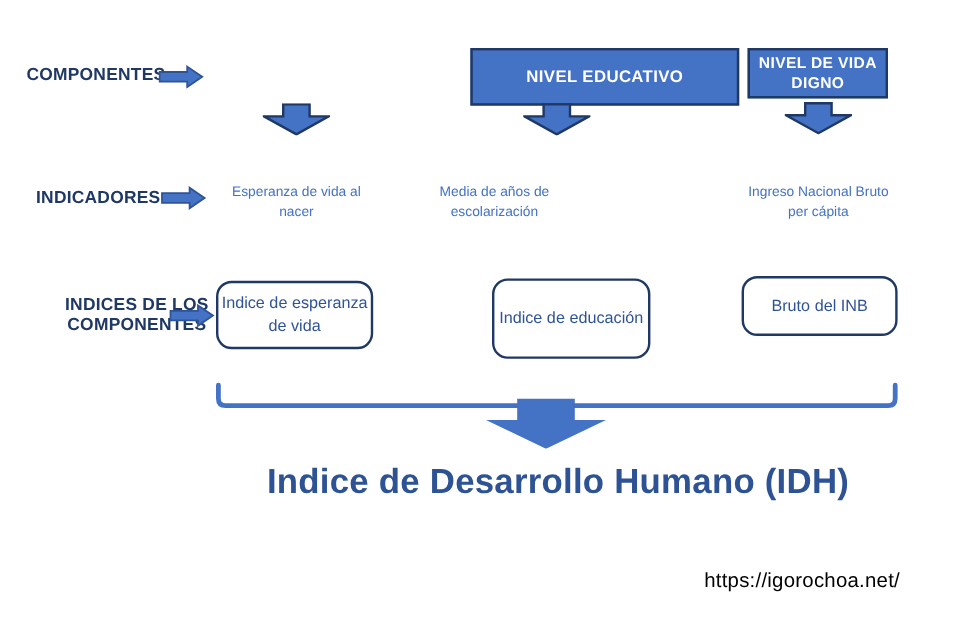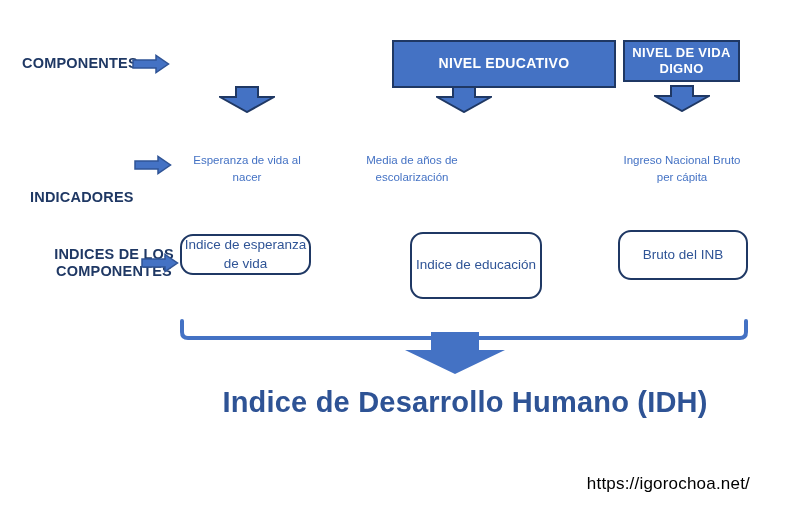--- a/index.html
+++ b/index.html
@@ -5,21 +5,21 @@
   html,body{margin:0;padding:0;background:#fff;}
   .canvas{
     position:relative;width:800px;height:522px;background:#ffffff;overflow:hidden;
     font-family:"Liberation Sans",sans-serif;
   }
   .row-label{
     position:absolute;color:#1F3864;font-weight:bold;font-size:14.5px;
     letter-spacing:.2px;line-height:1.15;
   }
   .lbl-componentes{left:22px;top:55px;width:106px;text-align:right;}
-  .lbl-indicadores{left:30px;top:157px;width:102px;text-align:right;margin-top:32px;}
+  .lbl-indicadores{left:30px;top:157px;width:102px;text-align:right;}
   .lbl-indices{left:14px;top:246px;width:124px;text-align:center;margin-left:38px;}
   .rarrow{position:absolute;width:38px;height:20px;}
   .ra1{left:132px;top:54px;}
   .ra2{left:134px;top:155px;}
   .ra3{left:141px;top:253px;}
   .comp-box{
     position:absolute;background:#4472C4;border:2px solid #1F3864;
     color:#ffffff;font-weight:bold;text-align:center;
     display:flex;align-items:center;justify-content:center;
     letter-spacing:.3px;line-height:1.25;box-sizing:border-box;
@@ -37,21 +37,21 @@
   }
   .in1{left:187px;top:152px;}
   .in2{left:352px;top:152px;}
   .in3{left:456px;top:152px;}
   .in4{left:622px;top:152px;}
   .idx-box{
     position:absolute;background:#ffffff;border:2.5px solid #1F3864;border-radius:13px;
     color:#2F5496;font-size:13.5px;text-align:center;line-height:1.35;
     display:flex;align-items:center;justify-content:center;box-sizing:border-box;
   }
-  .ib1{left:180px;top:234px;width:131px;height:41px;}
+  .ib1{left:180px;top:234px;width:131px;height:57px;}
   .ib2{left:410px;top:232px;width:132px;height:67px;}
   .ib3{left:618px;top:230px;width:130px;height:50px;}
   .bracket{position:absolute;left:178px;top:318px;width:572px;height:26px;}
   .big-arrow{position:absolute;left:405px;top:332px;width:100px;height:42px;}
   .main-title{
     position:absolute;left:115px;top:386px;width:700px;text-align:center;
     color:#2E5395;font-weight:bold;font-size:29px;letter-spacing:.2px;
   }
   .watermark{
     position:absolute;right:50px;top:474px;color:#000000;font-weight:normal;

